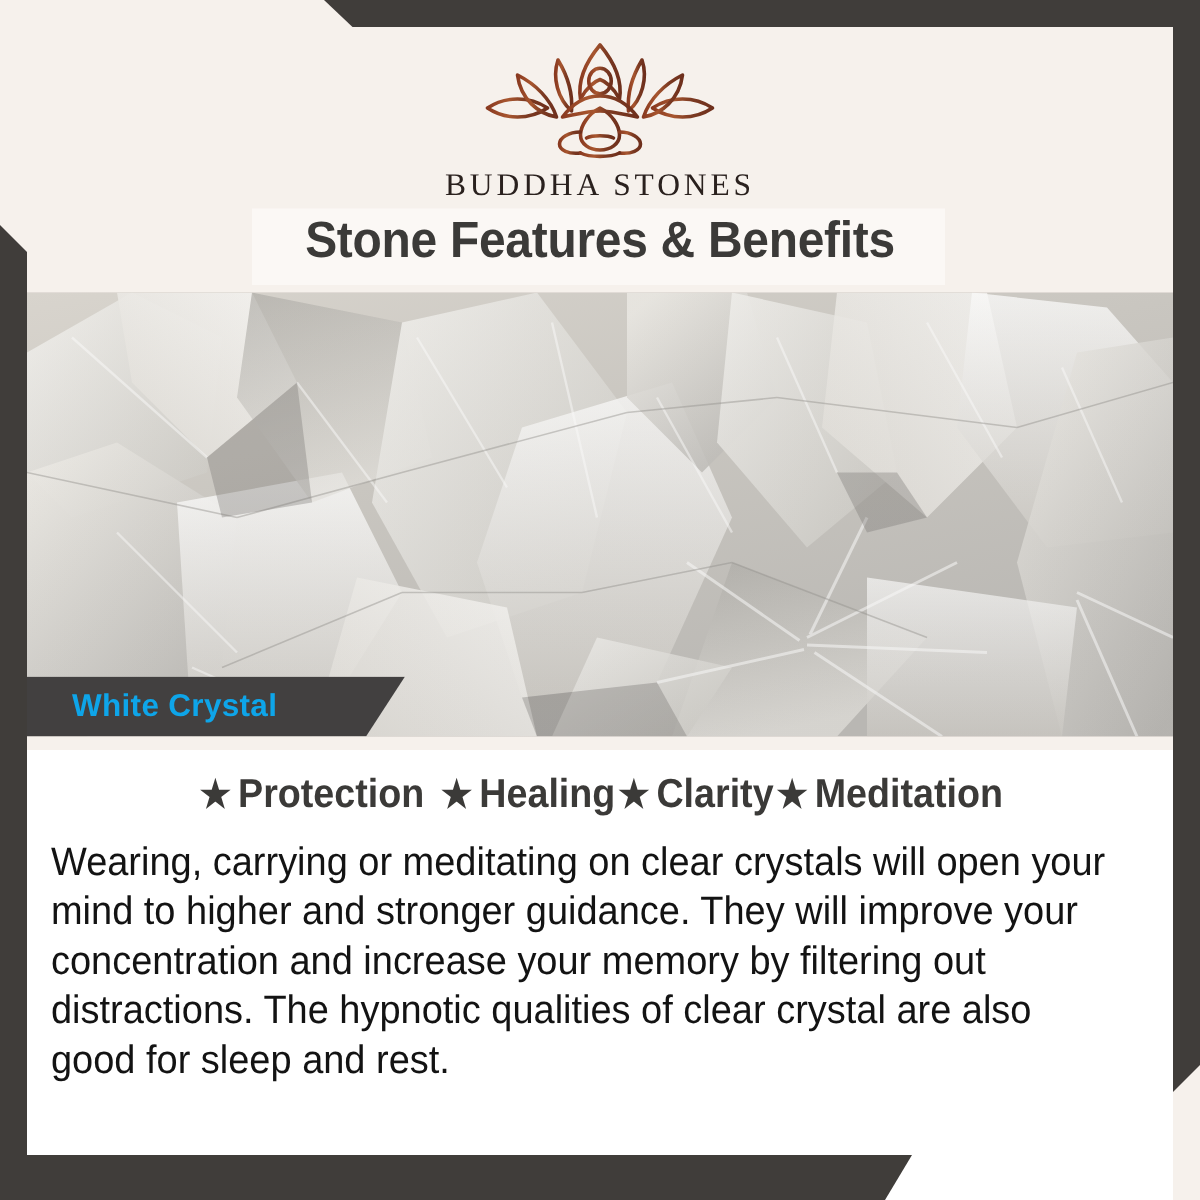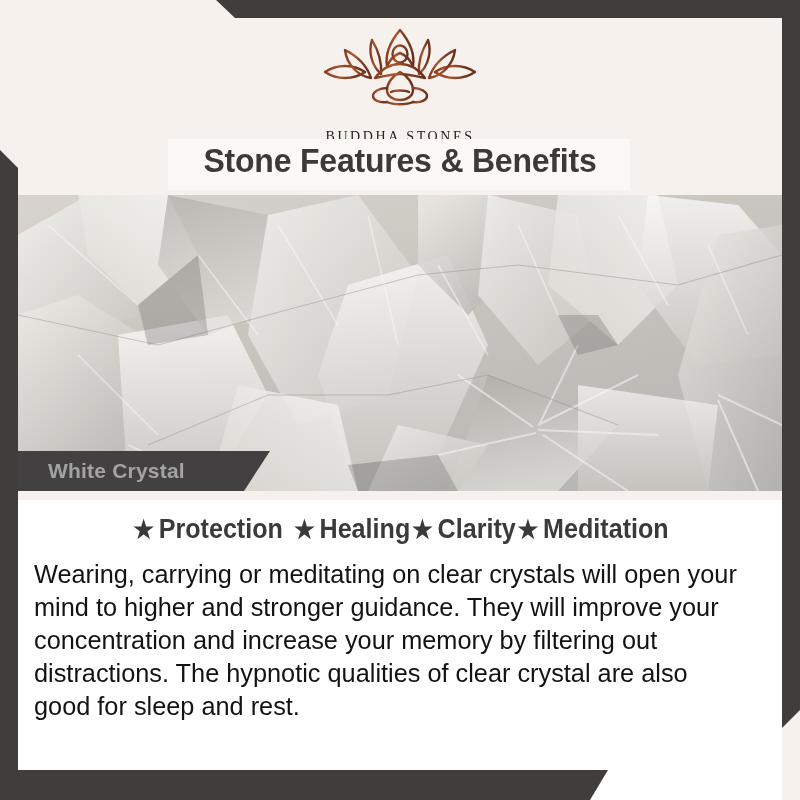--- a/index.html
+++ b/index.html
@@ -46,23 +46,23 @@
     position:absolute; top:0; left:0; width:800px; height:195px;
     background:#f6f1ec;
     z-index:2;
   }
   .logo-wrap {
     position:absolute; top:26px; left:0; width:800px;
     display:flex; flex-direction:column; align-items:center;
   }
   .logo-mark { width:170px; height:80px; display:block; }
   .logo-word {
-    margin-top:23px;
+    margin-top:5px;
     font-family:"Liberation Serif", serif;
-    font-size:14px;
+    font-size:21px;
     letter-spacing:2.6px;
     color:#2a211e;
     font-weight:400;
   }
 
   .title-plate {
     position:absolute;
     left:168px; top:139px; width:462px; height:51px;
     background:#fbf8f5;
   }
@@ -90,21 +90,21 @@
   .stone-label {
     position:absolute; left:18px; top:451px;
     height:40px; width:252px;
     background:#424040;
     clip-path: polygon(0 0, 252px 0, 226px 40px, 0 40px);
     z-index:5;
     display:flex; align-items:center;
   }
   .stone-label span {
     margin-left:30px;
-    color:#a3a3a3;
+    color:#0ea5e9;
     font-family:"Liberation Sans", sans-serif;
     font-weight:bold;
     font-size:21px;
     letter-spacing:0.2px;
   }
 
   
   .content {
     position:absolute; left:18px; top:500px; width:764px; height:302px;
     background:#ffffff;

